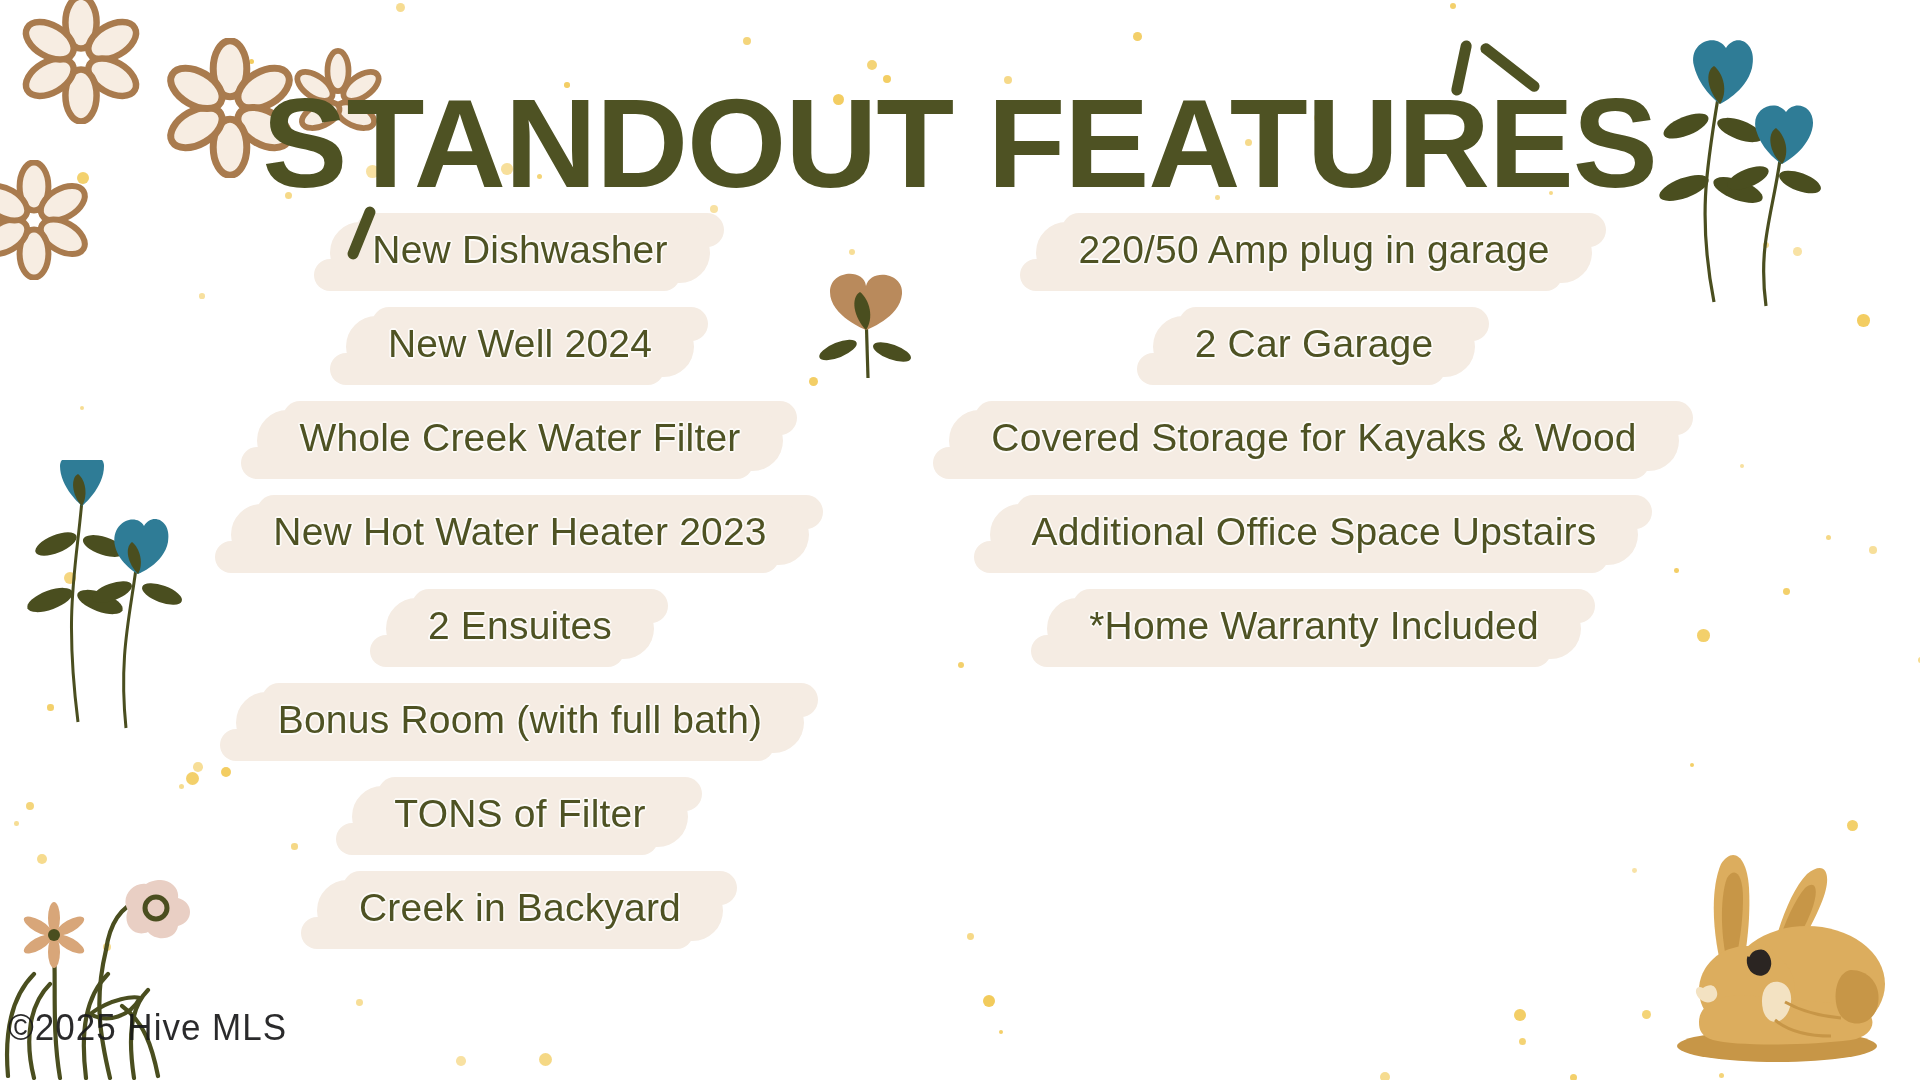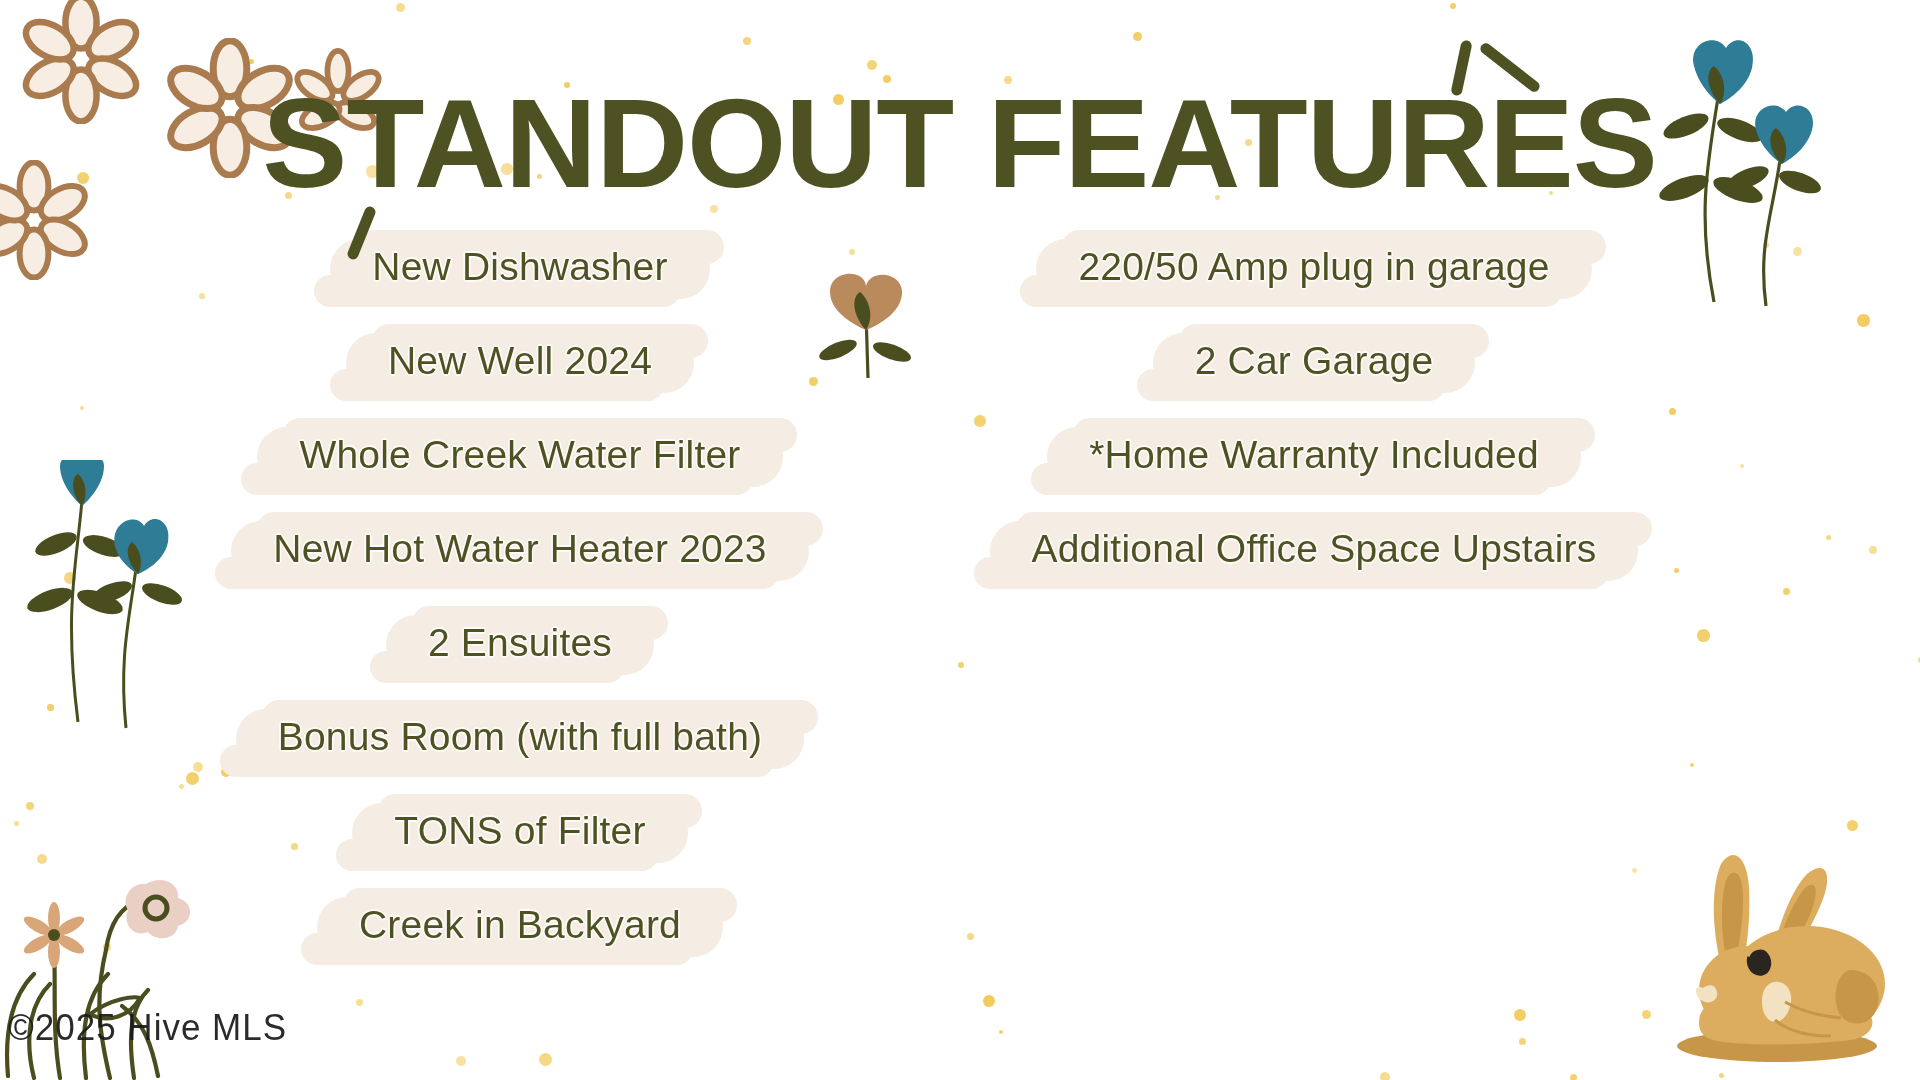--- a/index.html
+++ b/index.html
@@ -63,21 +63,21 @@
     width:820px;
     z-index:5;
   }
   #column-left  { left:110px;  }
   #column-right { left:904px;  }
 
   .feature-row {
     position:relative;
     height:94px;
     display:flex;
-    align-items:center;
+    align-items:flex-start;
     justify-content:center;
   }
 
   .feature-pill {
     position:relative;
     display:inline-block;
     padding:6px 42px 10px 42px;
     border-radius:40px;
     background:#f5ece3;
   }
@@ -398,22 +398,25 @@
       </div>
     </div>
   <div class="column" id="column-right">
       <div class="feature-row">
         <div class="feature-pill"><span class="feature-text">220/50 Amp plug in garage</span></div>
       </div>
       <div class="feature-row">
         <div class="feature-pill"><span class="feature-text">2 Car Garage</span></div>
       </div>
       <div class="feature-row">
+        <div class="feature-pill"><span class="feature-text">Covered Storage for Kayaks &amp; Wood</span></div>
+      </div>
+      <div class="feature-row">
+        <div class="feature-pill"><span class="feature-text">Additional Office Space Upstairs</span></div>
+      </div>
+      <div class="feature-row">
         <div class="feature-pill"><span class="feature-text">*Home Warranty Included</span></div>
       </div>
-      <div class="feature-row">
-        <div class="feature-pill"><span class="feature-text">Additional Office Space Upstairs</span></div>
-      </div>
     </div>
 
   <div id="watermark">©2025 Hive MLS</div>
 
 </div>
 
 </body></html>

